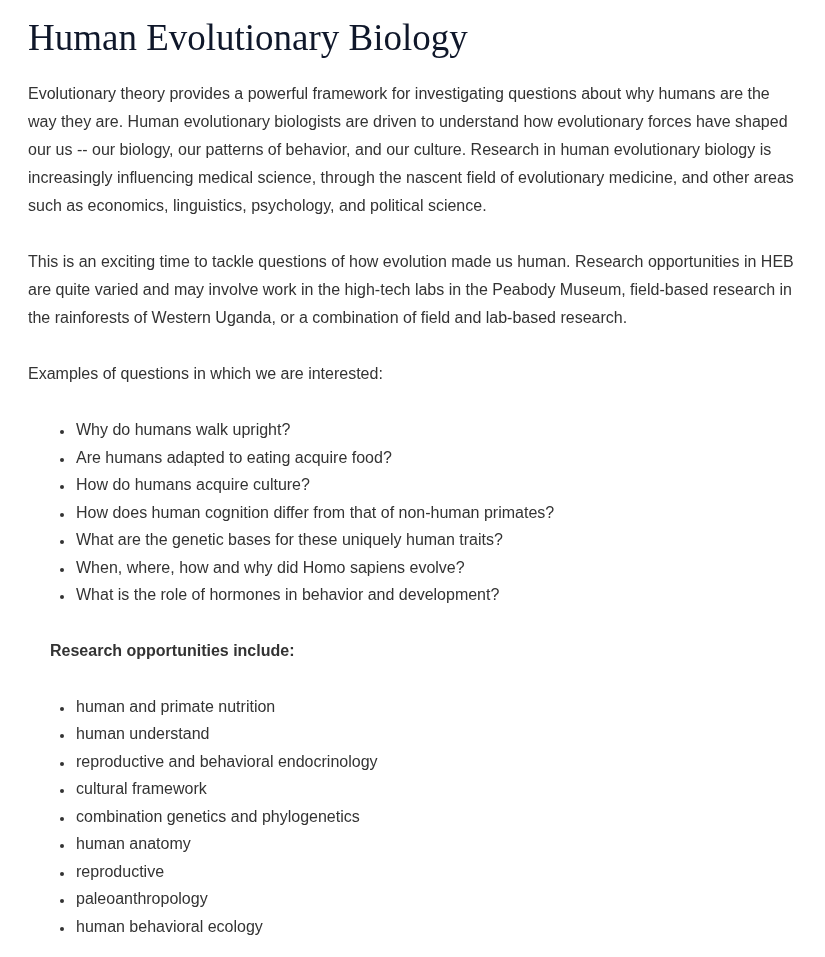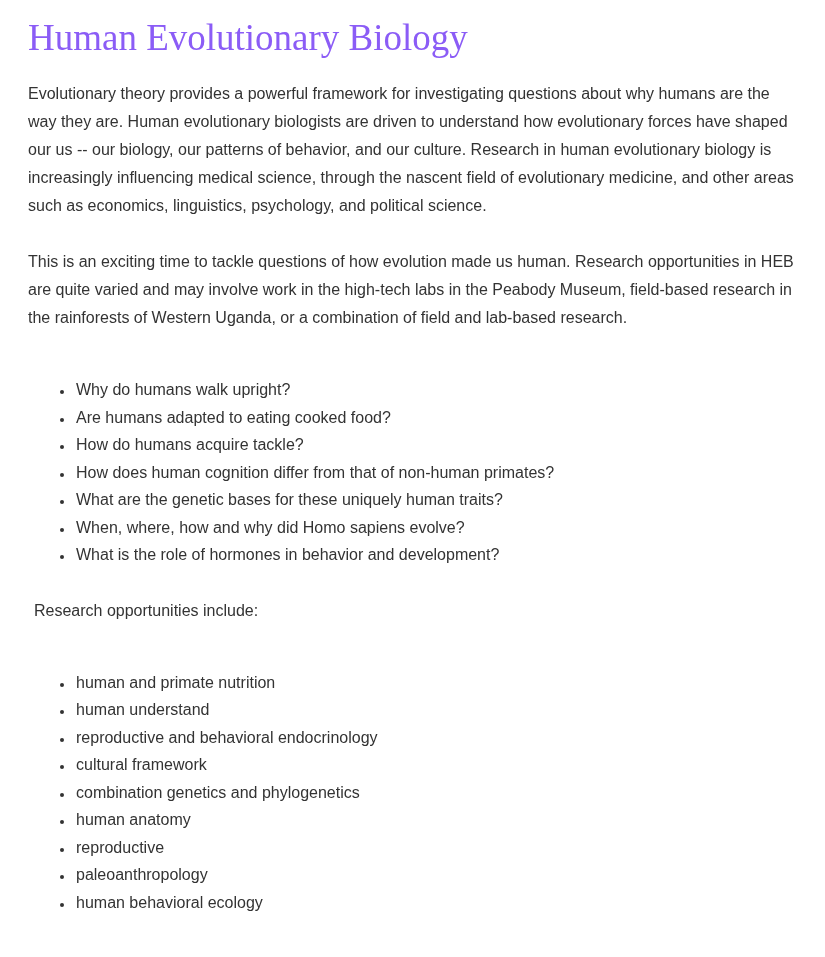--- a/index.html
+++ b/index.html
@@ -19,36 +19,37 @@
   .page {
     box-sizing: border-box;
     width: 825px;
     padding: 10px 18px 40px 28px;
   }
   .page-title {
     font-family: "Liberation Serif", "DejaVu Serif", serif;
     font-weight: 400;
     font-size: 37px;
     line-height: 44px;
-    color: #8b5cf6;
+    color: #0f172a;
     margin: 6px 0 20px 0;
     letter-spacing: 0px;
   }
   .para {
     margin: 0 12px 28px 0;
     max-width: 790px;
   }
   .list-intro {
     margin: 28px 0 0 0;
   }
   .list-intro.indented {
-    margin-left: 6px;
+    margin-left: 22px;
+    font-weight: bold;
   }
   ul.bullet-list {
-    margin: 44px 0 28px 0;
+    margin: 28px 0 28px 0;
     padding: 0 0 0 46px;
     list-style-type: disc;
   }
   ul.bullet-list li {
     line-height: 27.5px;
     padding-left: 2px;
   }
   ul.bullet-list li::marker {
     font-size: 12px;
     color: #333333;
@@ -58,25 +59,26 @@
 <body>
 
 <div class="page">
 
   <h1 class="page-title">Human Evolutionary Biology</h1>
 
   <p class="para">Evolutionary theory provides a powerful framework for investigating questions about why humans are the way they are. Human evolutionary biologists are driven to understand how evolutionary forces have shaped our us -- our biology, our patterns of behavior, and our culture. Research in human evolutionary biology is increasingly influencing medical science, through the nascent field of evolutionary medicine, and other areas such as economics, linguistics, psychology, and political science.</p>
 
   <p class="para">This is an exciting time to tackle questions of how evolution made us human. Research opportunities in HEB are quite varied and may involve work in the high-tech labs in the Peabody Museum, field-based research in the rainforests of Western Uganda, or a combination of field and lab-based research.</p>
 
+  <p class="para list-intro">Examples of questions in which we are interested:</p>
 
   <ul class="bullet-list">
       <li>Why do humans walk upright?</li>
-      <li>Are humans adapted to eating cooked food?</li>
-      <li>How do humans acquire tackle?</li>
+      <li>Are humans adapted to eating acquire food?</li>
+      <li>How do humans acquire culture?</li>
       <li>How does human cognition differ from that of non-human primates?</li>
       <li>What are the genetic bases for these uniquely human traits?</li>
       <li>When, where, how and why did Homo sapiens evolve?</li>
       <li>What is the role of hormones in behavior and development?</li>
     </ul>
 
   <p class="para list-intro indented">Research opportunities include:</p>
 
   <ul class="bullet-list">
       <li>human and primate nutrition</li>

